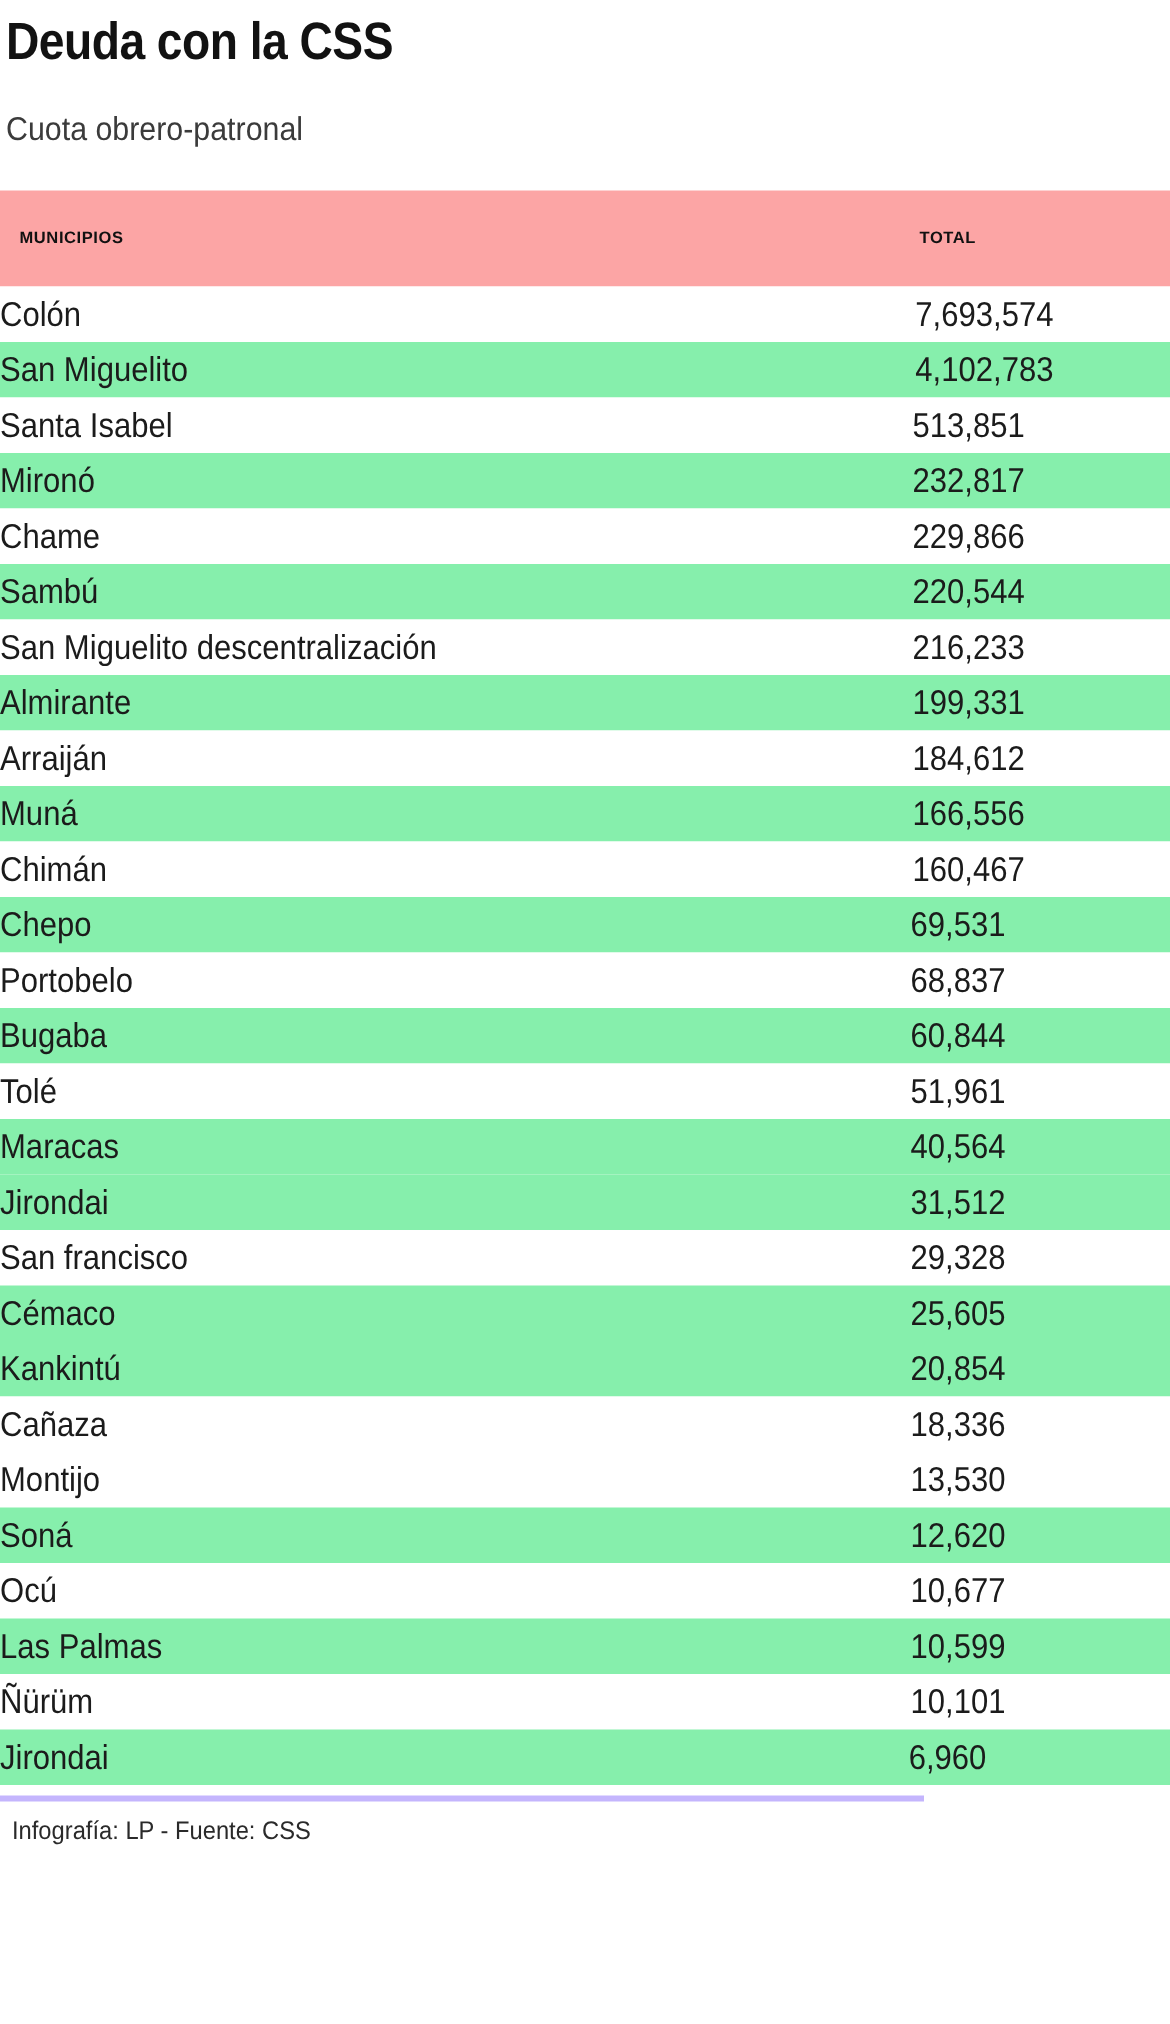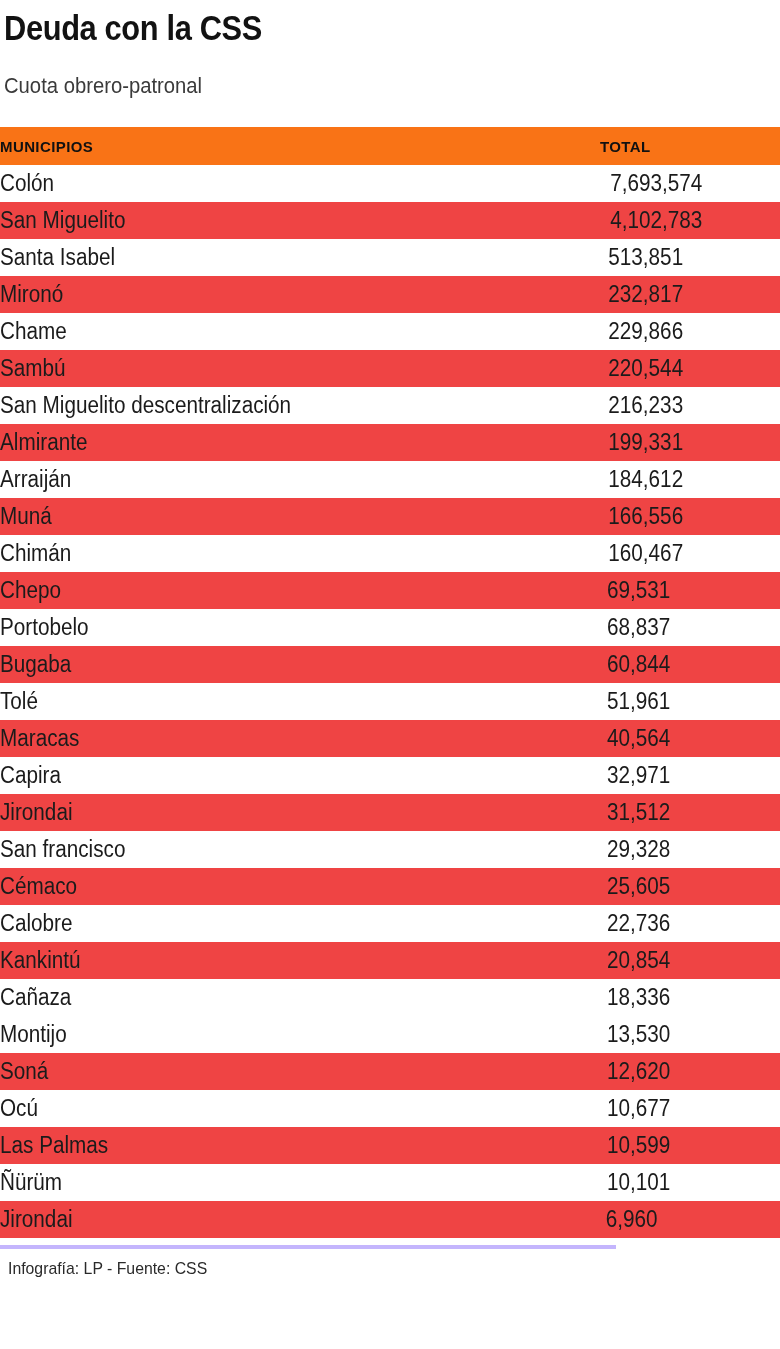--- a/index.html
+++ b/index.html
@@ -55,43 +55,43 @@
   .data-table {
     margin-top: 27px;
     width: 780px;
     border-collapse: collapse;
     table-layout: fixed;
   }
   .data-table col.c-name { width: 600px; }
   .data-table col.c-total { width: 180px; }
 
   .data-table thead th {
-    background: #f97316;
+    background: #fca5a5;
     height: 38px;
-    padding: 0;
-    font-size: 15px;
+    padding: 13px;
+    font-size: 11px;
     font-weight: bold;
     letter-spacing: 0.4px;
     color: #111111;
     vertical-align: middle;
   }
   th.th-name {
     text-align: left;
     padding-left: 70px;
   }
   th.th-total {
     text-align: left;
     padding-right: 73px;
   }
 
   .data-table tbody tr {
     height: 37px;
   }
   .data-table tbody tr.odd  { background: #ffffff; margin-left: 48px; }
-  .data-table tbody tr.even { background: #ef4444; }
+  .data-table tbody tr.even { background: #86efac; }
 
   .data-table tbody td {
     padding: 0;
     font-size: 23px;
     font-weight: 400;
     color: #1b1b1b;
     vertical-align: middle;
     line-height: 37px;
     white-space: nowrap;
   }
@@ -210,39 +210,31 @@
           <td class="td-total"><span>60,844</span></td>
         </tr>
         <tr class="odd">
           <td class="td-name"><span>Tolé</span></td>
           <td class="td-total"><span>51,961</span></td>
         </tr>
         <tr class="even">
           <td class="td-name"><span>Maracas</span></td>
           <td class="td-total"><span>40,564</span></td>
         </tr>
-        <tr class="odd">
-          <td class="td-name"><span>Capira</span></td>
-          <td class="td-total"><span>32,971</span></td>
-        </tr>
         <tr class="even">
           <td class="td-name"><span>Jirondai</span></td>
           <td class="td-total"><span>31,512</span></td>
         </tr>
         <tr class="odd">
           <td class="td-name"><span>San francisco</span></td>
           <td class="td-total"><span>29,328</span></td>
         </tr>
         <tr class="even">
           <td class="td-name"><span>Cémaco</span></td>
           <td class="td-total"><span>25,605</span></td>
-        </tr>
-        <tr class="odd">
-          <td class="td-name"><span>Calobre</span></td>
-          <td class="td-total"><span>22,736</span></td>
         </tr>
         <tr class="even">
           <td class="td-name"><span>Kankintú</span></td>
           <td class="td-total"><span>20,854</span></td>
         </tr>
         <tr class="odd">
           <td class="td-name"><span>Cañaza</span></td>
           <td class="td-total"><span>18,336</span></td>
         </tr>
         <tr class="odd">

